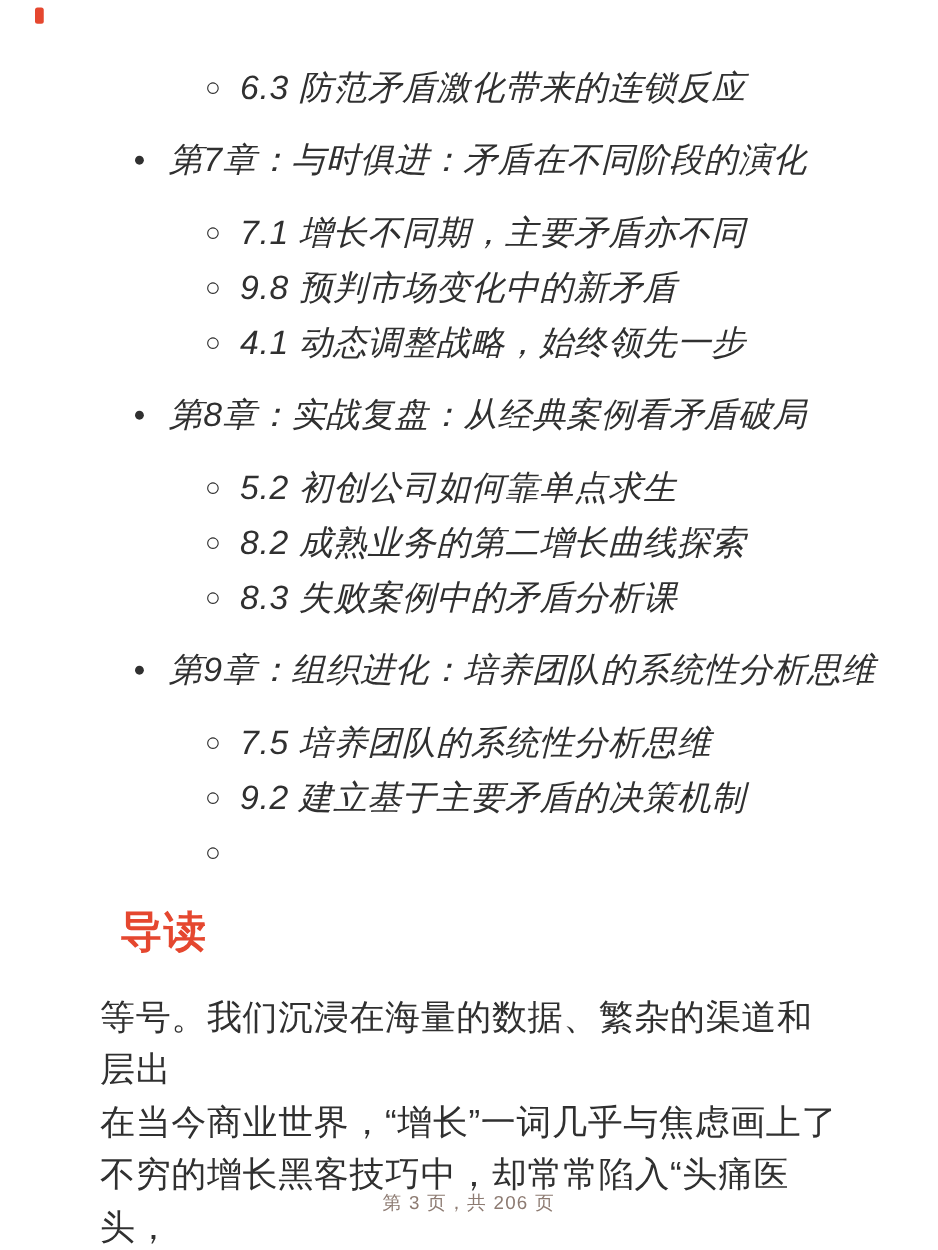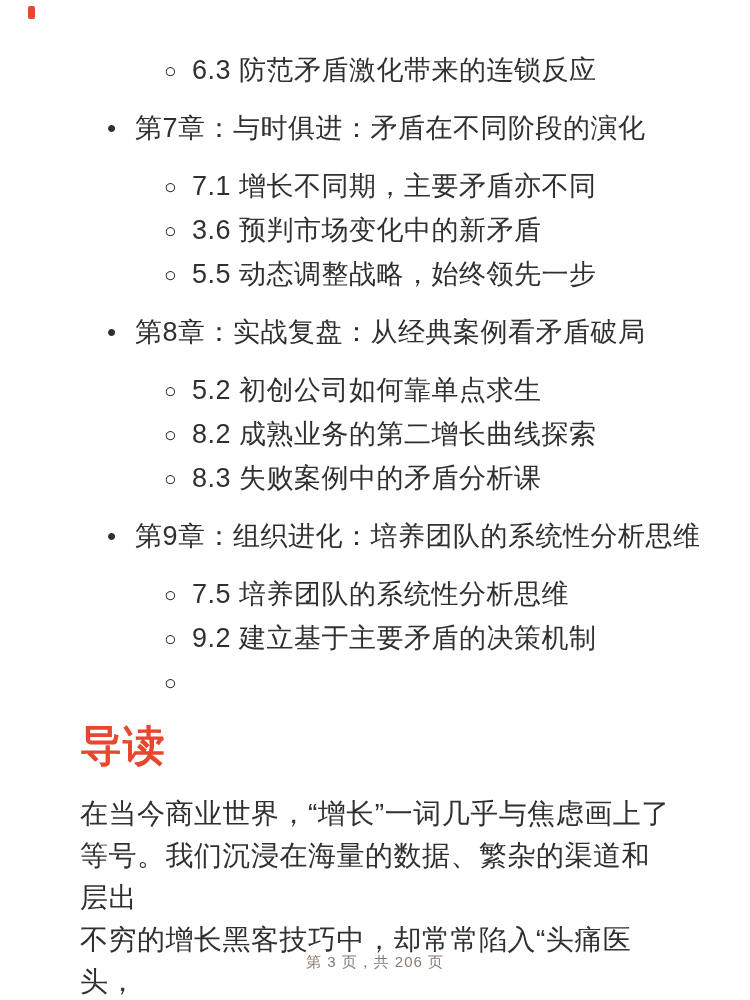--- a/index.html
+++ b/index.html
@@ -46,24 +46,25 @@
   .bullet {
     flex: 0 0 auto;
     width: 28px;
     color: #303030;
   }
   .level1 .bullet { font-size: 26px; }
   .level2 .bullet { font-size: 21px; position: relative; top: 1px; }
   .toc-text {
     letter-spacing: 0.5px;
     white-space: nowrap;
+    font-style: italic;
   }
   .section-heading {
-    margin: 24px 0 0 0;
-    font-size: 42px;
+    margin: 24px 0 0 16px;
+    font-size: 34px;
     line-height: 36px;
     font-weight: bold;
     letter-spacing: 1px;
   }
   .paragraph {
     margin-top: 29px;
     font-size: 28px;
     line-height: 42px;
     letter-spacing: 0.5px;
   }
@@ -92,25 +93,25 @@
       <div class="toc-item level1">
         <span class="bullet">•</span>
         <span class="toc-text">第7章：与时俱进：矛盾在不同阶段的演化</span>
       </div>
       <div class="toc-item level2">
         <span class="bullet">○</span>
         <span class="toc-text">7.1 增长不同期，主要矛盾亦不同</span>
       </div>
       <div class="toc-item level2">
         <span class="bullet">○</span>
-        <span class="toc-text">3.6 预判市场变化中的新矛盾</span>
+        <span class="toc-text">9.8 预判市场变化中的新矛盾</span>
       </div>
       <div class="toc-item level2">
         <span class="bullet">○</span>
-        <span class="toc-text">5.5 动态调整战略，始终领先一步</span>
+        <span class="toc-text">4.1 动态调整战略，始终领先一步</span>
       </div>
       <div class="toc-item level1">
         <span class="bullet">•</span>
         <span class="toc-text">第8章：实战复盘：从经典案例看矛盾破局</span>
       </div>
       <div class="toc-item level2">
         <span class="bullet">○</span>
         <span class="toc-text">5.2 初创公司如何靠单点求生</span>
       </div>
       <div class="toc-item level2">
@@ -134,20 +135,20 @@
         <span class="toc-text">9.2 建立基于主要矛盾的决策机制</span>
       </div>
       <div class="toc-item level2">
         <span class="bullet">○</span>
       </div>
     </div>
 
   <h2 class="section-heading" style="color: rgb(229, 71, 47);">导读</h2>
 
   <div class="paragraph" id="paragraph">
+      <div>等号。我们沉浸在海量的数据、繁杂的渠道和层出</div>
       <div>在当今商业世界，“增长”一词几乎与焦虑画上了</div>
-      <div>等号。我们沉浸在海量的数据、繁杂的渠道和层出</div>
       <div>不穷的增长黑客技巧中，却常常陷入“头痛医头，</div>
     </div>
 
 </div>
 
 <div class="footer" style="color: rgb(141, 123, 114);">第 3 页，共 206 页</div>
 
 </body></html>

